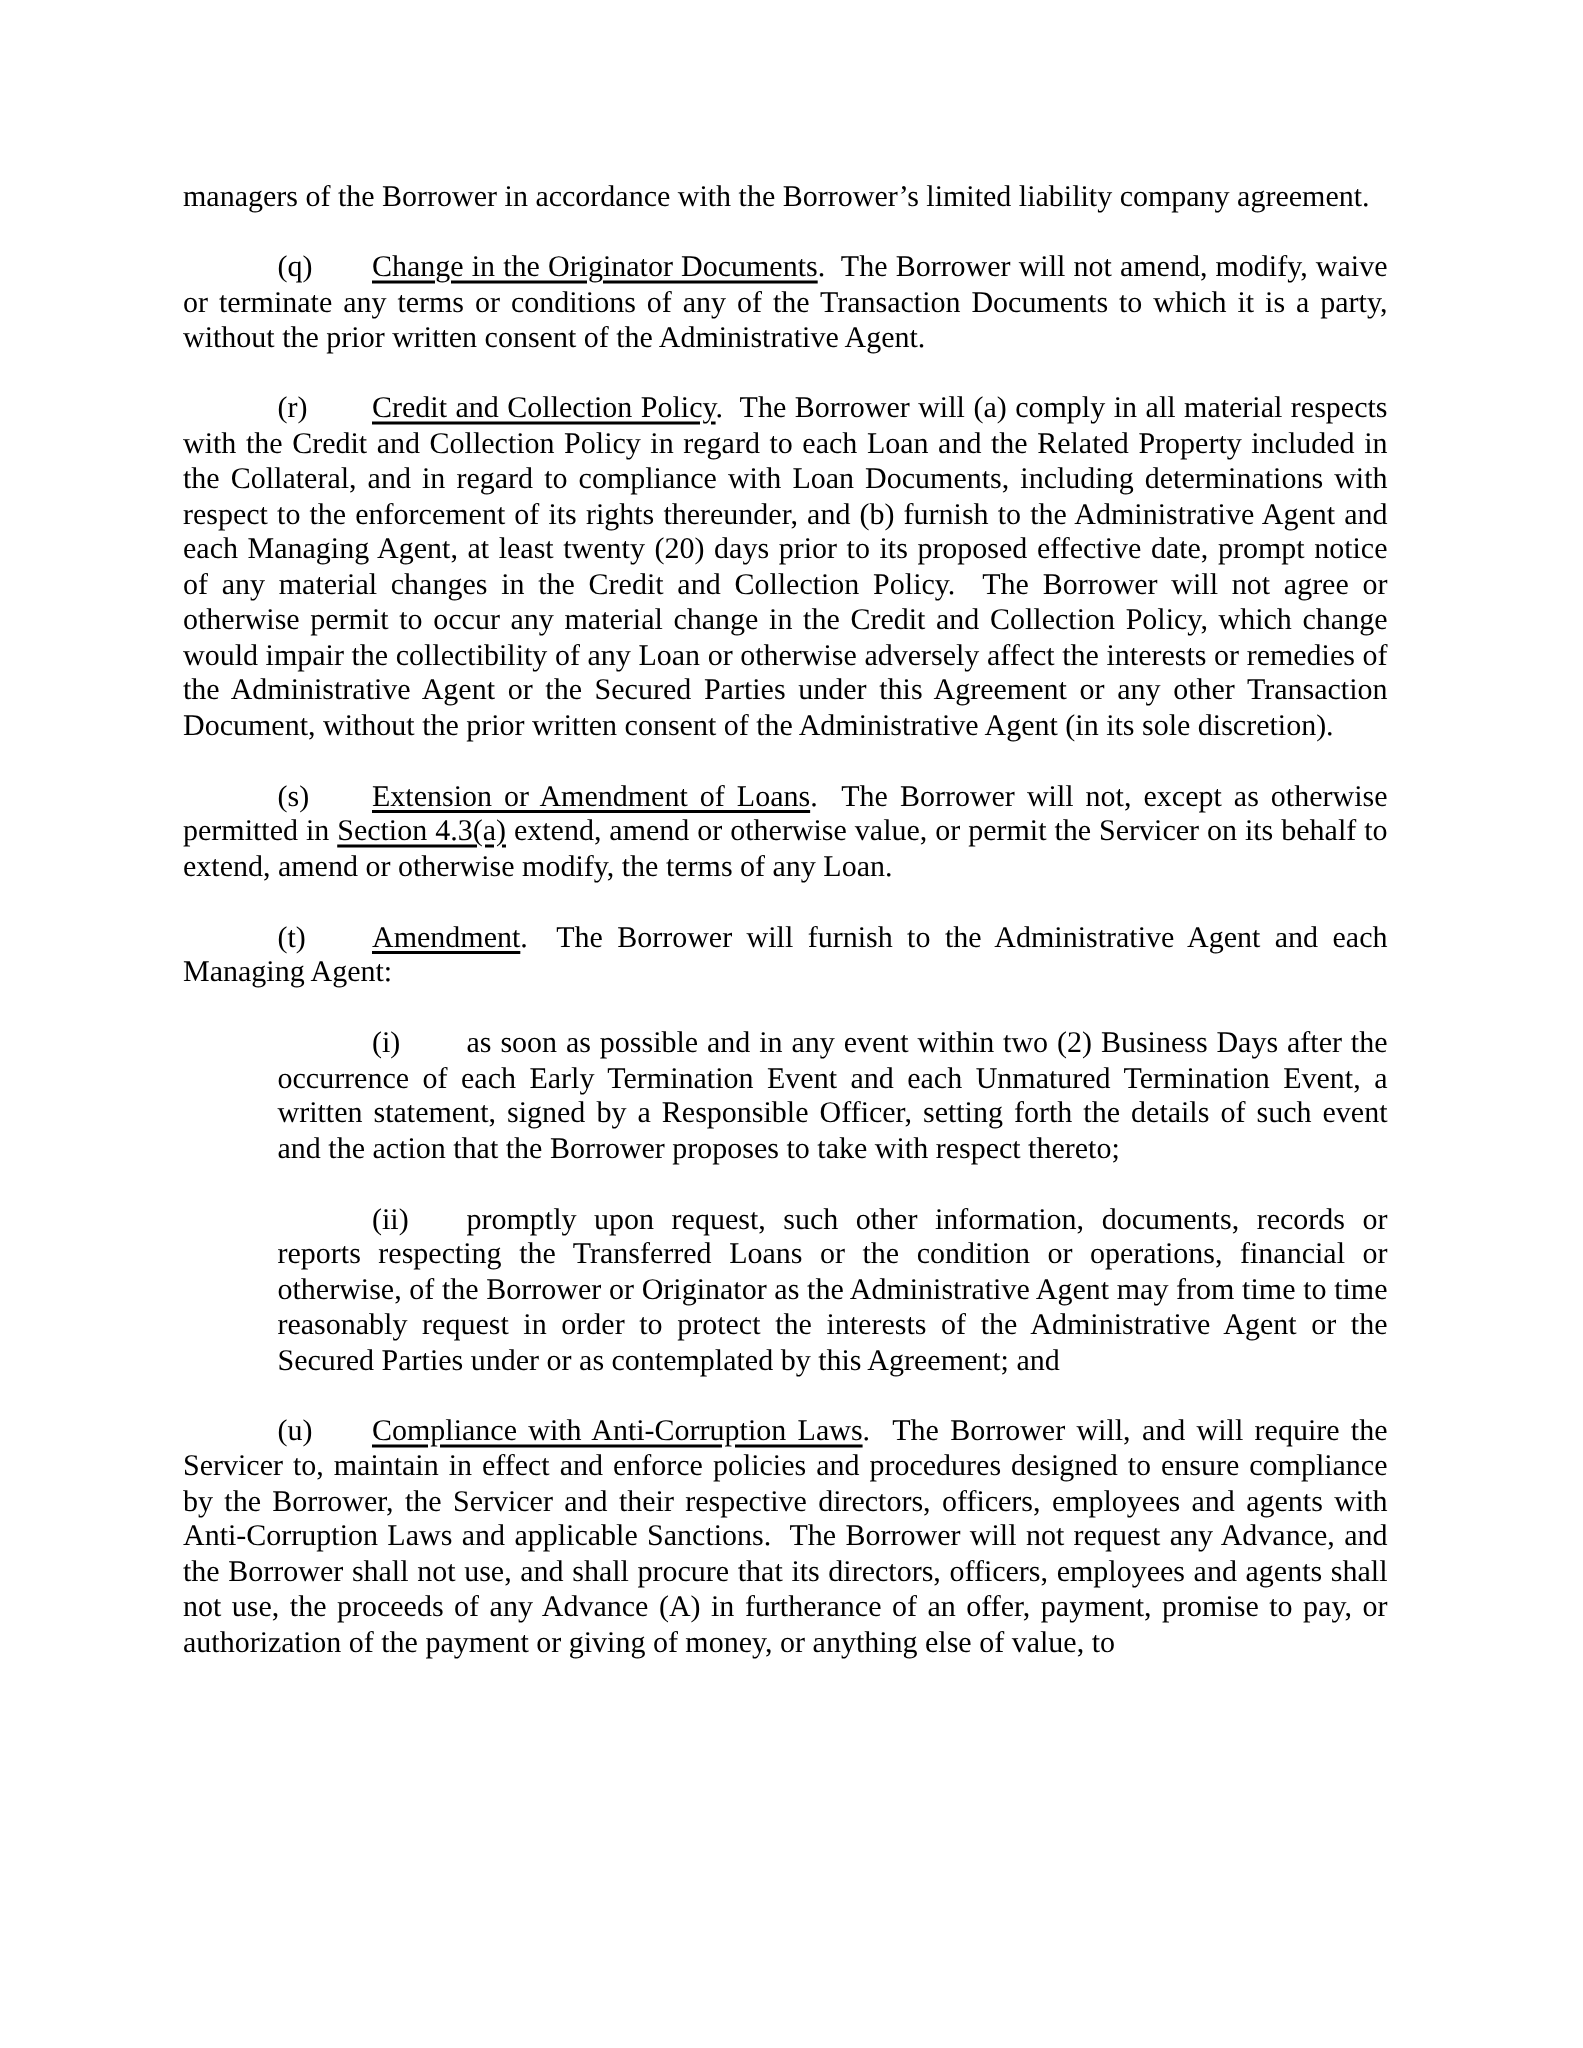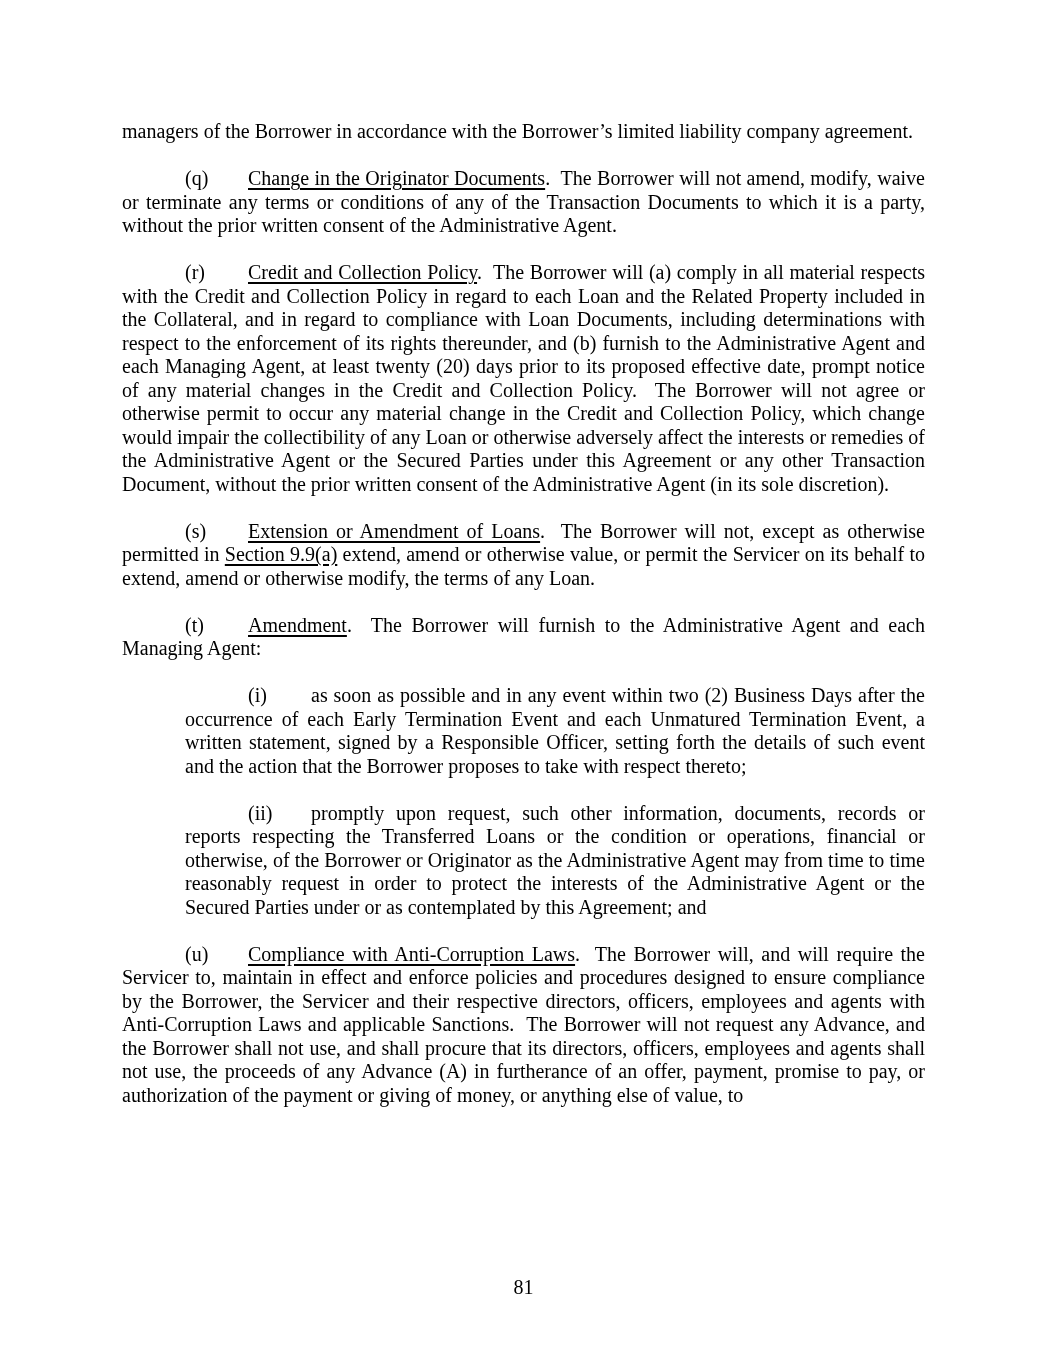--- a/index.html
+++ b/index.html
@@ -57,20 +57,19 @@
   }
 </style>
 </head>
 <body>
 
 <div class="page">
   <div class="content">
       <p class="para continuation"><span class="">managers of the Borrower in accordance with the Borrower’s limited liability company agreement.</span></p>
       <p class="para item"><span class="label">(q)</span><span class="u">Change in the Originator Documents</span><span class="">.&nbsp; The Borrower will not amend, modify, waive or terminate any terms or conditions of any of the Transaction Documents to which it is a party, without the prior written consent of the Administrative Agent.</span></p>
       <p class="para item"><span class="label">(r)</span><span class="u">Credit and Collection Policy</span><span class="">.&nbsp; The Borrower will (a) comply in all material respects with the Credit and Collection Policy in regard to each Loan and the Related Property included in the Collateral, and in regard to compliance with Loan Documents, including determinations with respect to the enforcement of its rights thereunder, and (b) furnish to the Administrative Agent and each Managing Agent, at least twenty (20) days prior to its proposed effective date, prompt notice of any material changes in the Credit and Collection Policy.&nbsp; The Borrower will not agree or otherwise permit to occur any material change in the Credit and Collection Policy, which change would impair the collectibility of any Loan or otherwise adversely affect the interests or remedies of the Administrative Agent or the Secured Parties under this Agreement or any other Transaction Document, without the prior written consent of the Administrative Agent (in its sole discretion).</span></p>
-      <p class="para item"><span class="label">(s)</span><span class="u">Extension or Amendment of Loans</span><span class="">.&nbsp; The Borrower will not, except as otherwise permitted in </span><span class="u">Section 9.9(a)</span><span class=""> extend, amend or otherwise value, or permit the Servicer on its behalf to extend, amend or otherwise modify, the terms of any Loan.</span></p>
+      <p class="para item"><span class="label">(s)</span><span class="u">Extension or Amendment of Loans</span><span class="">.&nbsp; The Borrower will not, except as otherwise permitted in </span><span class="u">Section 4.3(a)</span><span class=""> extend, amend or otherwise value, or permit the Servicer on its behalf to extend, amend or otherwise modify, the terms of any Loan.</span></p>
       <p class="para item"><span class="label">(t)</span><span class="u">Amendment</span><span class="">.&nbsp; The Borrower will furnish to the Administrative Agent and each Managing Agent:</span></p>
       <p class="para subitem"><span class="label">(i)</span><span class="">as soon as possible and in any event within two (2) Business Days after the occurrence of each Early Termination Event and each Unmatured Termination Event, a written statement, signed by a Responsible Officer, setting forth the details of such event and the action that the Borrower proposes to take with respect thereto;</span></p>
       <p class="para subitem"><span class="label">(ii)</span><span class="">promptly upon request, such other information, documents, records or reports respecting the Transferred Loans or the condition or operations, financial or otherwise, of the Borrower or Originator as the Administrative Agent may from time to time reasonably request in order to protect the interests of the Administrative Agent or the Secured Parties under or as contemplated by this Agreement; and</span></p>
       <p class="para item"><span class="label">(u)</span><span class="u">Compliance with Anti-Corruption Laws</span><span class="">.&nbsp; The Borrower will, and will require the Servicer to, maintain in effect and enforce policies and procedures designed to ensure compliance by the Borrower, the Servicer and their respective directors, officers, employees and agents with Anti-Corruption Laws and applicable Sanctions.&nbsp; The Borrower will not request any Advance, and the Borrower shall not use, and shall procure that its directors, officers, employees and agents shall not use, the proceeds of any Advance (A) in furtherance of an offer, payment, promise to pay, or authorization of the payment or giving of money, or anything else of value, to</span></p>
     </div>
-  <div class="footer">81</div>
 </div>
 
 </body></html>

